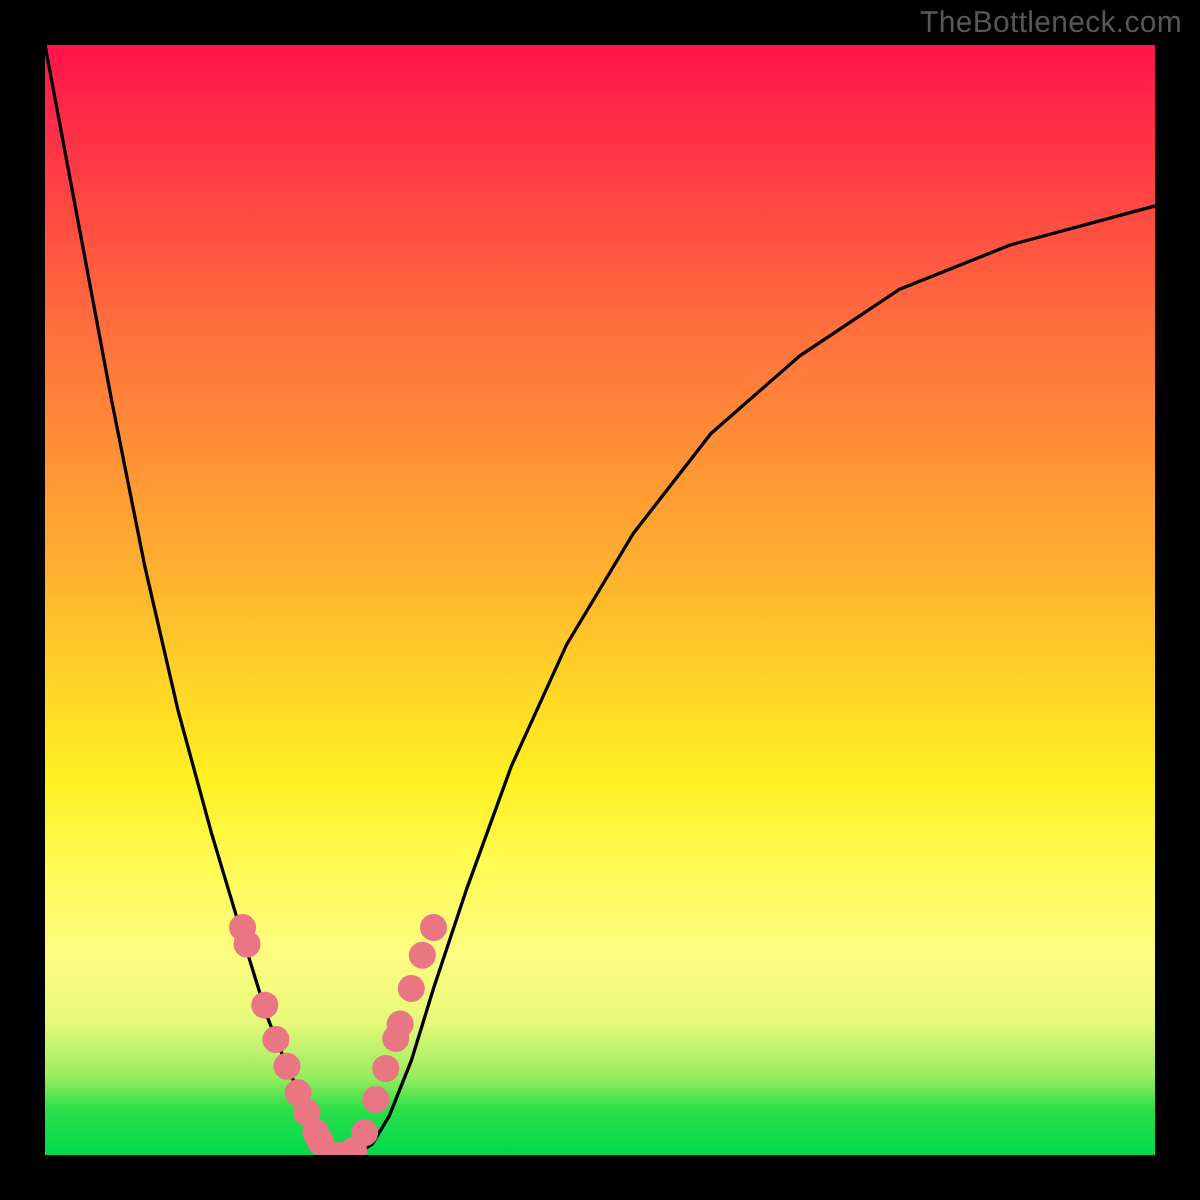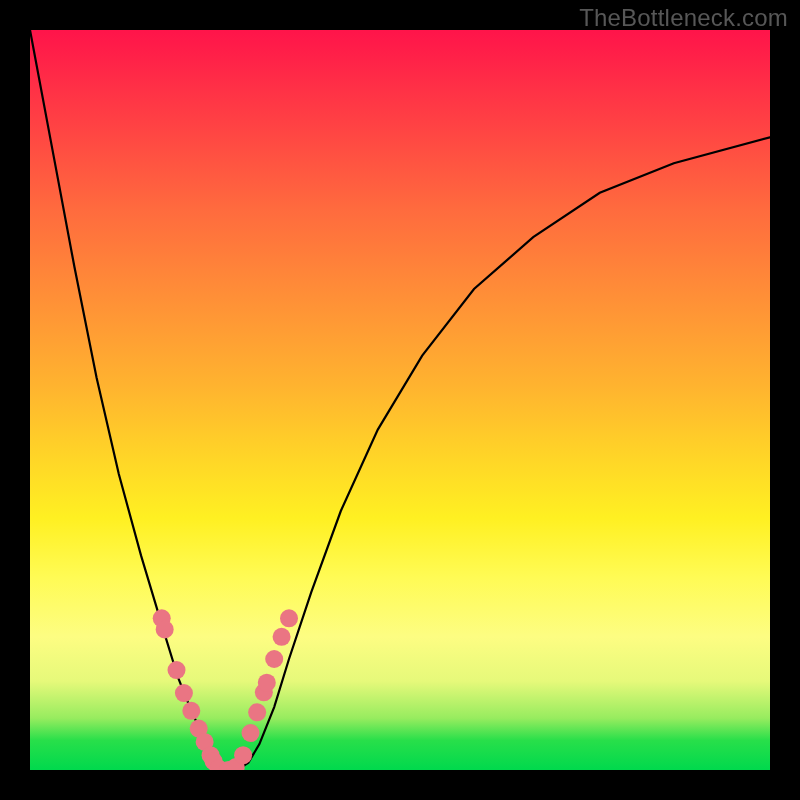--- a/index.html
+++ b/index.html
@@ -15,21 +15,21 @@
     position: relative;
     width: 800px;
     height: 800px;
     background: #000;
   }
   .watermark {
     position: absolute;
     top: 4px;
     right: 12px;
     color: #575757;
-    font-size: 24px;
+    font-size: 20px;
     font-weight: 400;
     letter-spacing: 0.2px;
     z-index: 10;
   }
   .plot-area {
     position: absolute;
     left: 30px;
     top: 30px;
     width: 740px;
     height: 740px;

